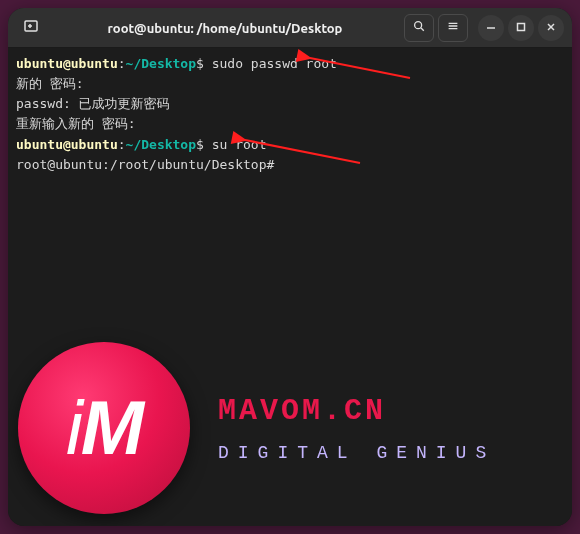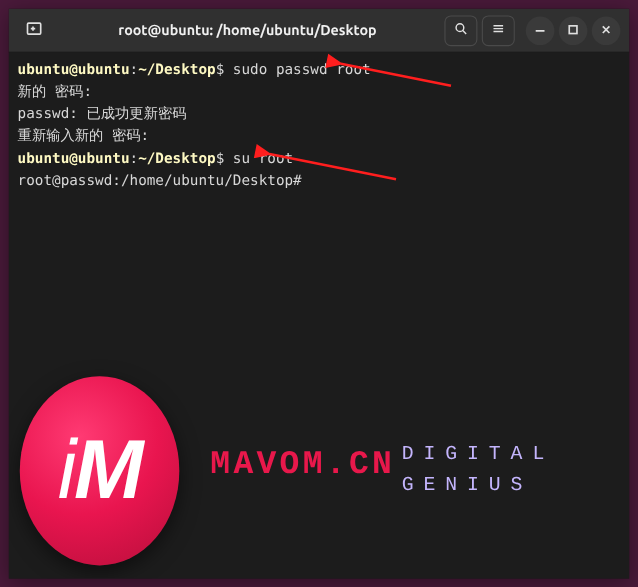--- a/index.html
+++ b/index.html
@@ -11,21 +11,21 @@
     position: relative;
     overflow: hidden;
   }
   .terminal-window {
     position: absolute;
     top: 8px;
     left: 8px;
     width: 564px;
     height: 518px;
     background: #1c1c1c;
-    border-radius: 0;
+    border-radius: 16px;
     overflow: hidden;
     box-shadow: 0 4px 20px rgba(0,0,0,0.4);
     display: flex;
     flex-direction: column;
   }
   .titlebar {
     height: 40px;
     background: #303030;
     display: flex;
     align-items: center;
@@ -64,21 +64,21 @@
     background: #1c1c1c;
     padding: 6px 8px;
     color: #d8d8d8;
     font-size: 13px;
     line-height: 1.55;
     position: relative;
     overflow: hidden;
   }
   .line { white-space: pre; }
   .user { color: #fef9c3; font-weight: bold; }
-  .path { color: #fef9c3; font-weight: bold; }
+  .path { color: #14b8a6; font-weight: bold; }
   .prompt { color: #d8d8d8; }
   .cmd { color: #d8d8d8; }
   .root-prompt { color: #d8d8d8; }
 
   .arrow-svg {
     position: absolute;
     top: 0; left: 0;
     width: 100%; height: 200px;
     pointer-events: none;
   }
@@ -104,21 +104,21 @@
     font-style: italic;
   }
   .logo-im {
     font-family: "Arial", sans-serif;
     font-size: 76px;
     font-weight: 700;
     color: #fff;
     letter-spacing: -2px;
   }
   .logo-im .i { font-weight: 400; }
-  .logo-text { display: flex; flex-direction: row; gap: 6px; }
+  .logo-text { display: flex; flex-direction: column; gap: 6px; }
   .logo-title {
     font-family: "Courier New", monospace;
     font-size: 30px;
     font-weight: 700;
     color: #e8184b;
     letter-spacing: 3px;
   }
   .logo-sub {
     font-family: "Courier New", monospace;
     font-size: 18px;
@@ -190,21 +190,21 @@
       </div>
     </div>
   </div>
 
   <div class="terminal-body">
     <div class="line"><span class="user">ubuntu@ubuntu</span><span class="prompt">:</span><span class="path">~/Desktop</span><span class="prompt">$ </span><span class="cmd">sudo passwd root</span></div>
     <div class="line">新的 密码:</div>
     <div class="line">passwd: 已成功更新密码</div>
     <div class="line">重新输入新的 密码:</div>
     <div class="line"><span class="user">ubuntu@ubuntu</span><span class="prompt">:</span><span class="path">~/Desktop</span><span class="prompt">$ </span><span class="cmd">su root</span></div>
-    <div class="line root-prompt">root@passwd:/home/ubuntu/Desktop# </div>
+    <div class="line root-prompt">root@ubuntu:/root/ubuntu/Desktop# </div>
 
     <svg class="arrow-svg" viewBox="0 0 560 200">
       <defs>
         <marker id="ah" markerWidth="8" markerHeight="8" refX="1" refY="3" orient="auto">
           <path d="M7,0 L0,3 L7,6 Z" fill="#ff1e1e"></path>
         </marker>
       </defs>
       <line x1="400" y1="30" x2="300" y2="10" stroke="#ff1e1e" stroke-width="2.2" marker-end="url(#ah)"></line>
       <line x1="350" y1="115" x2="235" y2="92" stroke="#ff1e1e" stroke-width="2.2" marker-end="url(#ah)"></line>
     </svg>

